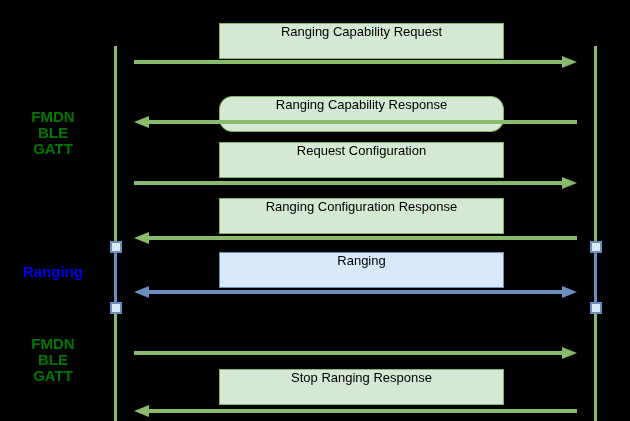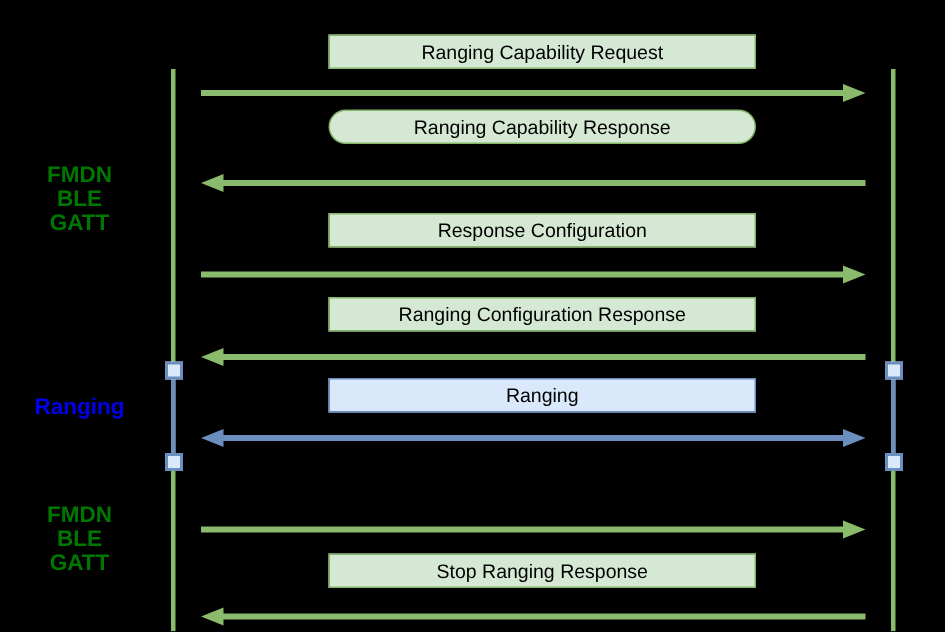--- a/index.html
+++ b/index.html
@@ -55,25 +55,24 @@
     line-height: 16px;
   }
   .side-label.green { color: var(--c-label-green, #007700); }
   .side-label.blue  { color: var(--c-label-blue, #0000ee); }
 
   
   .msg-box {
     position: absolute;
     left: 219px;
     width: 285px;
-    height: 23px;
+    height: 36px;
     box-sizing: border-box;
     border: 1px solid;
     display: flex;
-    align-items: center;
     justify-content: center;
     font-size: 13px;
     color: #000;
   }
   .msg-box.green {
     background: var(--c-gatt-fill, #d5e8d4);
     border-color: var(--c-gatt-border, #82b366);
   }
   .msg-box.blue {
     background: var(--c-ranging-fill, #dae8fc);
@@ -144,30 +143,30 @@
   </div>
 
   <div class="msg-box green" style="top:23px;">
     <span>Ranging Capability Request</span>
   </div>
   <div class="arrow green dir-right" style="top:56px;">
     <span class="shaft"></span>
     <span class="head right-end"></span>
   </div>
 
-  <div class="msg-box green" style="top:73px;border-radius:13px;">
+  <div class="msg-box green" style="top:96px;border-radius:13px;">
     <span>Ranging Capability Response</span>
   </div>
   <div class="arrow green dir-left" style="top:116px;">
     <span class="shaft"></span>
     <span class="head left-end"></span>
   </div>
 
   <div class="msg-box green" style="top:142px;">
-    <span>Response Configuration</span>
+    <span>Request Configuration</span>
   </div>
   <div class="arrow green dir-right" style="top:177px;">
     <span class="shaft"></span>
     <span class="head right-end"></span>
   </div>
 
   <div class="msg-box green" style="top:198px;">
     <span>Ranging Configuration Response</span>
   </div>
   <div class="arrow green dir-left" style="top:232px;">

